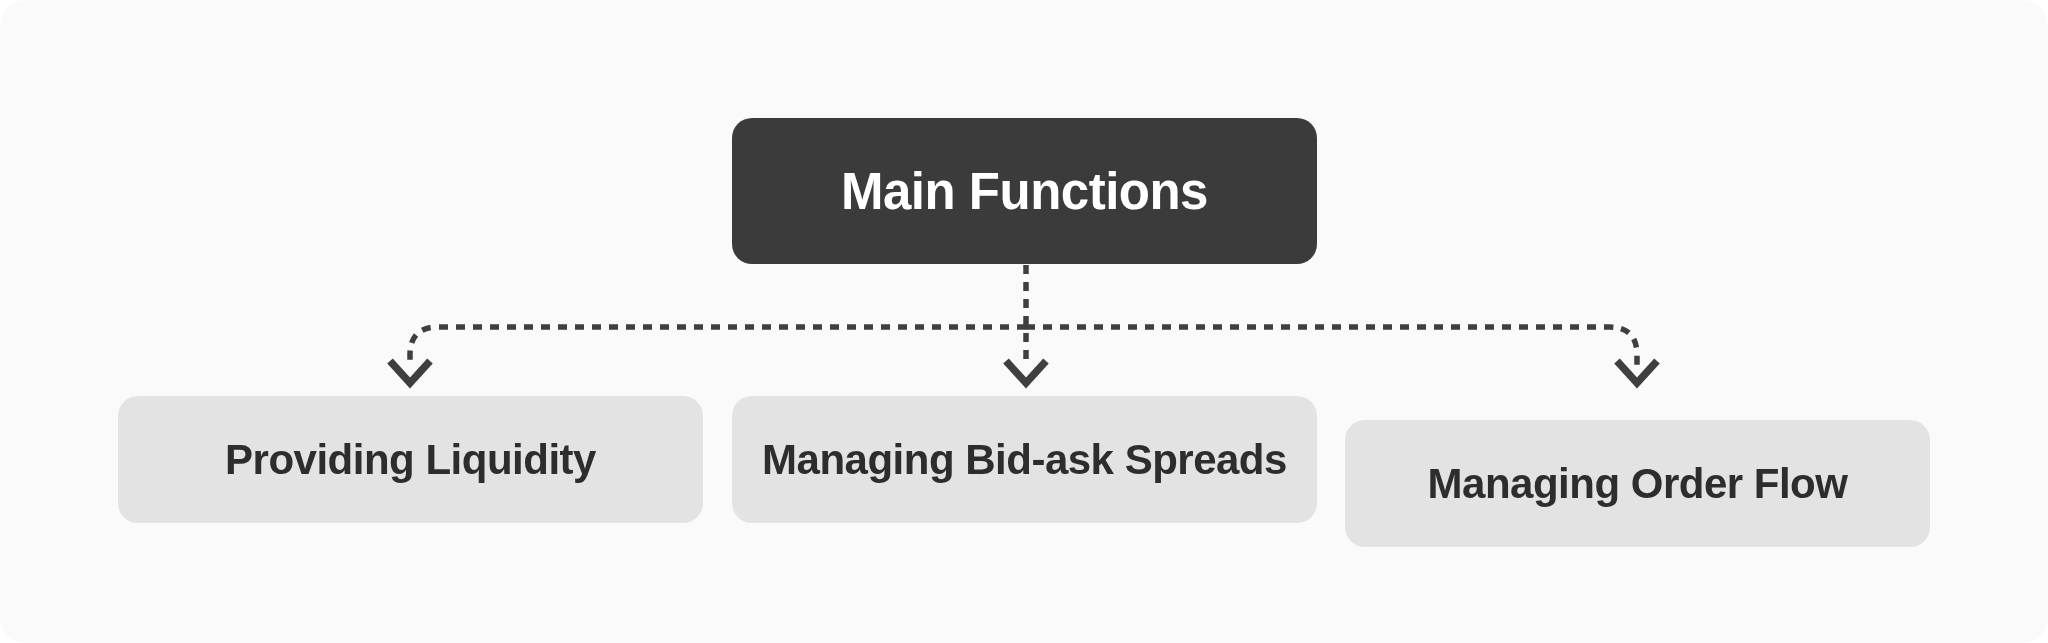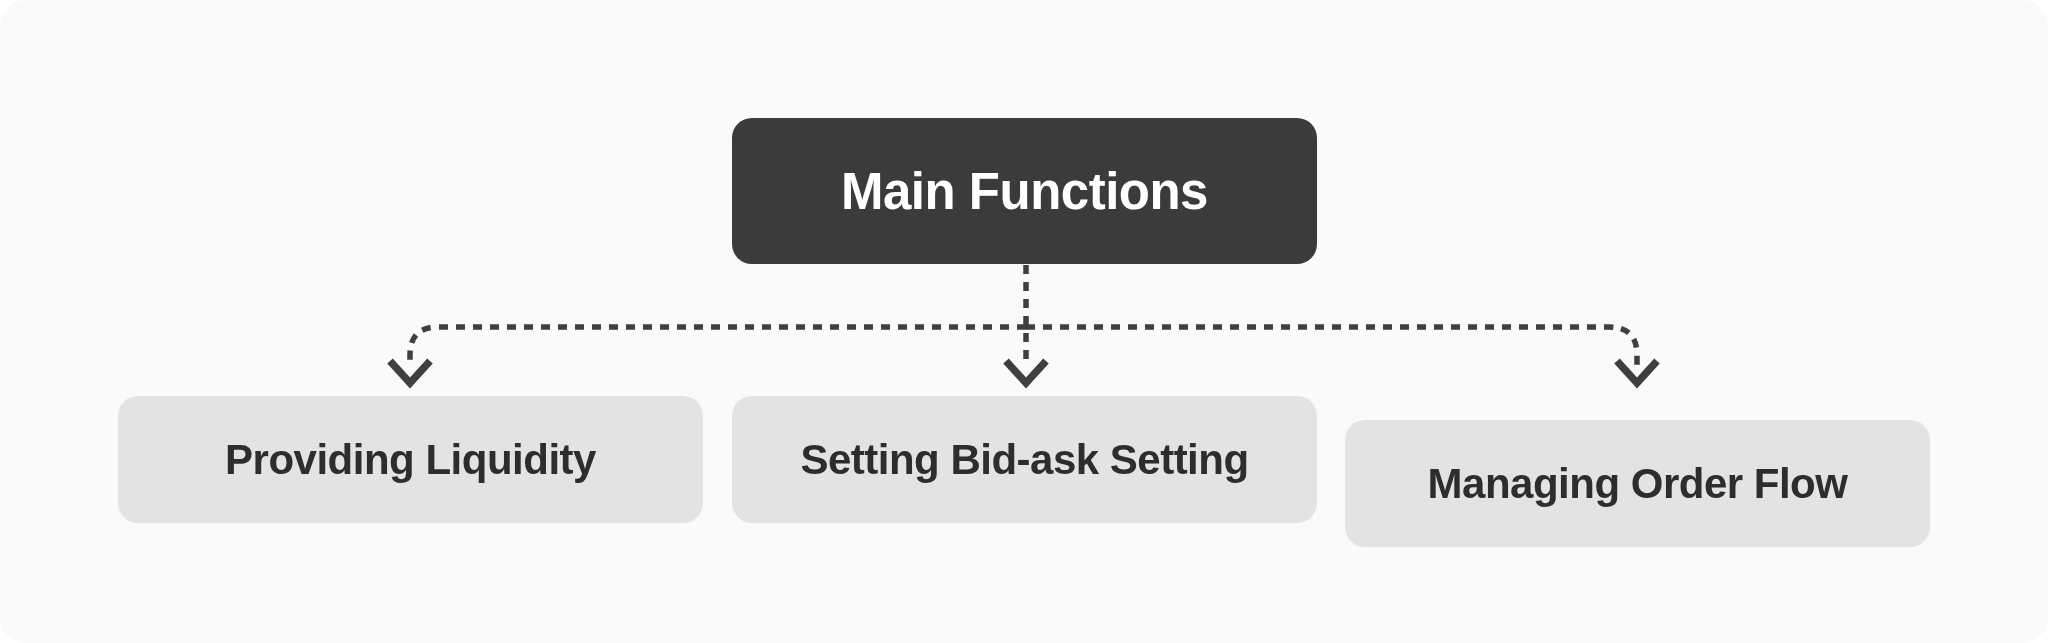--- a/index.html
+++ b/index.html
@@ -102,20 +102,20 @@
     <path class="chev" d="M390 361 L410 383 L430 361"></path>
     <path class="chev" d="M1006 361 L1026 383 L1046 361"></path>
     <path class="chev" d="M1617 361 L1637 383 L1657 361"></path>
   </svg>
 
   <div class="node child child-1">
     <span class="node-label">Providing Liquidity</span>
   </div>
 
   <div class="node child child-2">
-    <span class="node-label">Setting Bid-ask Setting</span>
+    <span class="node-label">Managing Bid-ask Spreads</span>
   </div>
 
   <div class="node child child-3">
     <span class="node-label">Managing Order Flow</span>
   </div>
 
 </div>
 
 </body></html>

